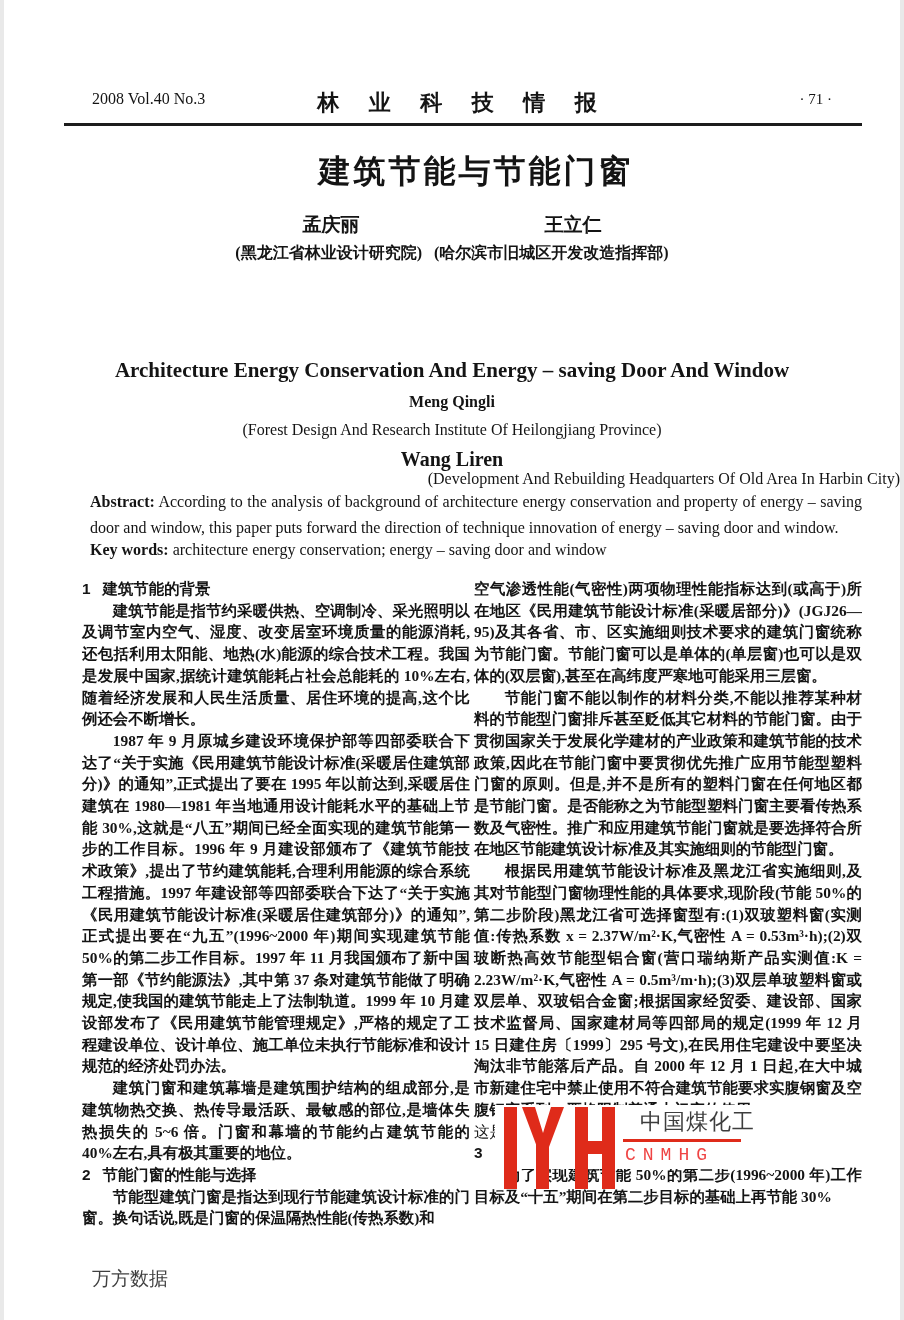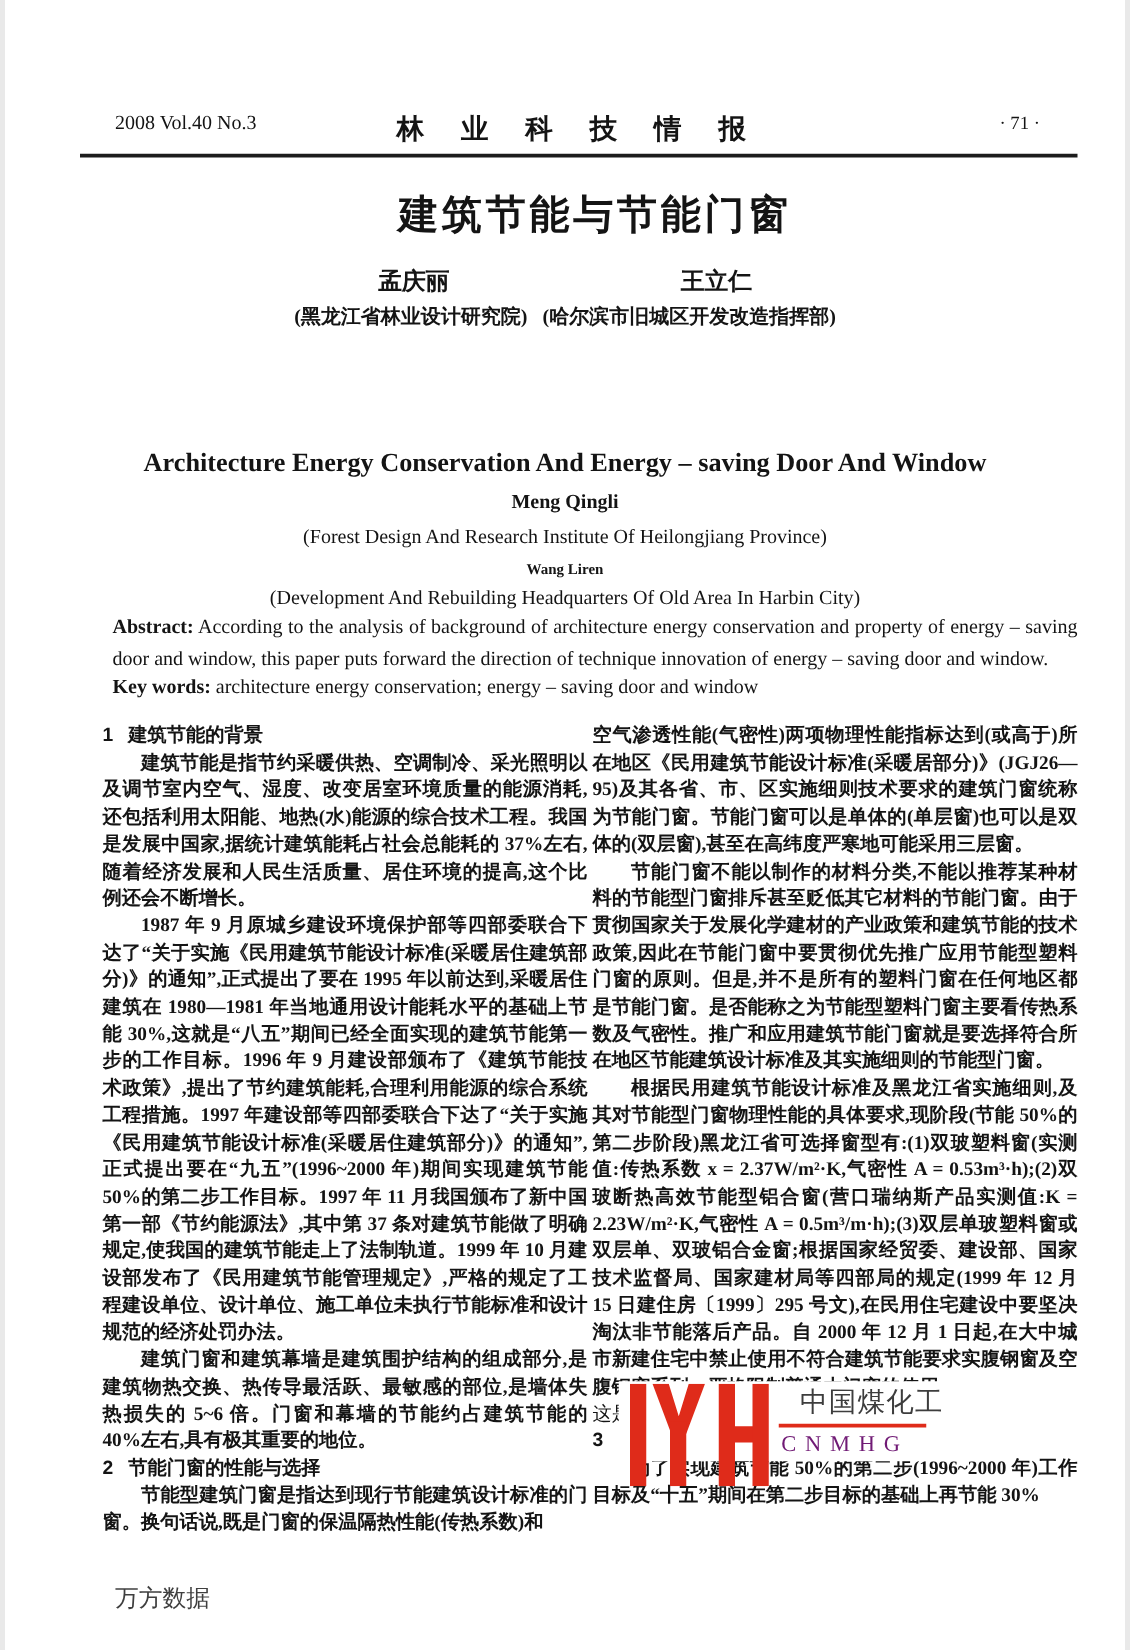--- a/index.html
+++ b/index.html
@@ -29,22 +29,22 @@
   
   .cn-abs{position:absolute;left:86px;top:288px;width:772px;
     font-size:15px;line-height:26px;font-weight:bold;
     font-family:"Liberation Sans","DejaVu Sans",sans-serif;}
   .cn-abs .lbl{margin-right:14px;}
   
   .en-title{position:absolute;left:0;top:358px;width:100%;text-align:center;
     font-size:21px;font-weight:bold;}
   .en-a1{position:absolute;left:0;top:393px;width:100%;text-align:center;font-size:16px;font-weight:bold;}
   .en-f1{position:absolute;left:0;top:421px;width:100%;text-align:center;font-size:16px;}
-  .en-a2{position:absolute;left:0;top:448px;width:100%;text-align:center;font-size:12px;font-weight:bold;}
-  .en-f2{position:absolute;left:0;top:470px;width:100%;text-align:center;font-size:16px;}
+  .en-a2{position:absolute;left:0;top:448px;width:100%;text-align:center;font-size:20px;font-weight:bold;}
+  .en-f2{position:absolute;left:0;top:470px;width:100%;text-align:right;font-size:16px;}
   .en-abs{position:absolute;left:86px;top:489px;width:772px;
     font-size:16px;line-height:26px;text-align:justify;}
   .en-kw{position:absolute;left:86px;top:541px;width:772px;font-size:16px;}
   .b{font-weight:bold;}
   
   .col{position:absolute;top:578px;width:388px;
     font-size:15.4px;line-height:21.7px;text-align:justify;
     text-justify:inter-ideograph;}
   .col-left{left:78px;}
   .col-right{left:470px;}
@@ -60,22 +60,22 @@
   
   .wm{position:absolute;left:21px;top:-16px;width:292px;height:64px;
     background:#ffffff;z-index:5;}
   .wm-logo{position:absolute;left:2px;top:2px;width:120px;height:82px;}
   .wm-logo .red{fill:var(--wm-red,#df2b1a);}
   .wm-cn{position:absolute;left:145px;top:6px;width:160px;
     font-size:22px;color:#3d3d3d;letter-spacing:1px;white-space:nowrap;
     font-family:Liberation Sans, sans-serif;}
   .wm-rule{position:absolute;left:128px;top:34px;width:118px;height:3px;
     background:var(--wm-red,#df2b1a);}
-  .wm-en{position:absolute;left:130px;top:40px;font-size:18px;color:#701a75;
-    letter-spacing:7px;font-family:Liberation Serif, serif;}
+  .wm-en{position:absolute;left:130px;top:40px;font-size:18px;color:#ef4444;
+    letter-spacing:7px;font-family:Liberation Mono, monospace;}
   
   .wanfang{position:absolute;left:88px;top:1266px;font-size:19px;color:#3f3f3f;
     font-family:"Liberation Sans","DejaVu Sans",sans-serif;}
 </style>
 </head>
 <body>
 
 <div class="page">
 
   <div class="hdr">
@@ -105,21 +105,21 @@
     <span class="b">Abstract:</span>
     <span>According to the analysis of background of architecture energy conservation and property of energy – saving door and window, this paper puts forward the direction of technique innovation of energy – saving door and window.</span>
   </div>
   <div class="en-kw">
     <span class="b">Key words:</span>
     <span>architecture energy conservation; energy – saving door and window</span>
   </div>
 
   <div class="col col-left">
     <p class="shead"><span class="snum">1</span><span>建筑节能的背景</span></p>
-    <p class="ind">建筑节能是指节约采暖供热、空调制冷、采光照明以及调节室内空气、湿度、改变居室环境质量的能源消耗,还包括利用太阳能、地热(水)能源的综合技术工程。我国是发展中国家,据统计建筑能耗占社会总能耗的 37%左右,随着经济发展和人民生活质量、居住环境的提高,这个比例还会不断增长。</p>
+    <p class="ind">建筑节能是指节约采暖供热、空调制冷、采光照明以及调节室内空气、湿度、改变居室环境质量的能源消耗,还包括利用太阳能、地热(水)能源的综合技术工程。我国是发展中国家,据统计建筑能耗占社会总能耗的 10%左右,随着经济发展和人民生活质量、居住环境的提高,这个比例还会不断增长。</p>
     <p class="ind">1987 年 9 月原城乡建设环境保护部等四部委联合下达了“关于实施《民用建筑节能设计标准(采暖居住建筑部分)》的通知”,正式提出了要在 1995 年以前达到,采暖居住建筑在 1980—1981 年当地通用设计能耗水平的基础上节能 30%,这就是“八五”期间已经全面实现的建筑节能第一步的工作目标。1996 年 9 月建设部颁布了《建筑节能技术政策》,提出了节约建筑能耗,合理利用能源的综合系统工程措施。1997 年建设部等四部委联合下达了“关于实施《民用建筑节能设计标准(采暖居住建筑部分)》的通知”,正式提出要在“九五”(1996~2000 年)期间实现建筑节能 50%的第二步工作目标。1997 年 11 月我国颁布了新中国第一部《节约能源法》,其中第 37 条对建筑节能做了明确规定,使我国的建筑节能走上了法制轨道。1999 年 10 月建设部发布了《民用建筑节能管理规定》,严格的规定了工程建设单位、设计单位、施工单位未执行节能标准和设计规范的经济处罚办法。</p>
     <p class="ind">建筑门窗和建筑幕墙是建筑围护结构的组成部分,是建筑物热交换、热传导最活跃、最敏感的部位,是墙体失热损失的 5~6 倍。门窗和幕墙的节能约占建筑节能的 40%左右,具有极其重要的地位。</p>
     <p class="shead"><span class="snum">2</span><span>节能门窗的性能与选择</span></p>
     <p class="ind">节能型建筑门窗是指达到现行节能建筑设计标准的门窗。换句话说,既是门窗的保温隔热性能(传热系数)和</p>
   </div>
 
   <div class="col col-right">
     <p>空气渗透性能(气密性)两项物理性能指标达到(或高于)所在地区《民用建筑节能设计标准(采暖居部分)》(JGJ26—95)及其各省、市、区实施细则技术要求的建筑门窗统称为节能门窗。节能门窗可以是单体的(单层窗)也可以是双体的(双层窗),甚至在高纬度严寒地可能采用三层窗。</p>
     <p class="ind">节能门窗不能以制作的材料分类,不能以推荐某种材料的节能型门窗排斥甚至贬低其它材料的节能门窗。由于贯彻国家关于发展化学建材的产业政策和建筑节能的技术政策,因此在节能门窗中要贯彻优先推广应用节能型塑料门窗的原则。但是,并不是所有的塑料门窗在任何地区都是节能门窗。是否能称之为节能型塑料门窗主要看传热系数及气密性。推广和应用建筑节能门窗就是要选择符合所在地区节能建筑设计标准及其实施细则的节能型门窗。</p>
     <p class="ind">根据民用建筑节能设计标准及黑龙江省实施细则,及其对节能型门窗物理性能的具体要求,现阶段(节能 50%的第二步阶段)黑龙江省可选择窗型有:(1)双玻塑料窗(实测值:传热系数 x = 2.37W/m²·K,气密性 A = 0.53m³·h);(2)双玻断热高效节能型铝合窗(营口瑞纳斯产品实测值:K = 2.23W/m²·K,气密性 A = 0.5m³/m·h);(3)双层单玻塑料窗或双层单、双玻铝合金窗;根据国家经贸委、建设部、国家技术监督局、国家建材局等四部局的规定(1999 年 12 月 15 日建住房〔1999〕295 号文),在民用住宅建设中要坚决淘汰非节能落后产品。自 2000 年 12 月 1 日起,在大中城市新建住宅中禁止使用不符合建筑节能要求实腹钢窗及空腹钢窗系列。严格限制普通木门窗的使用。</p>

